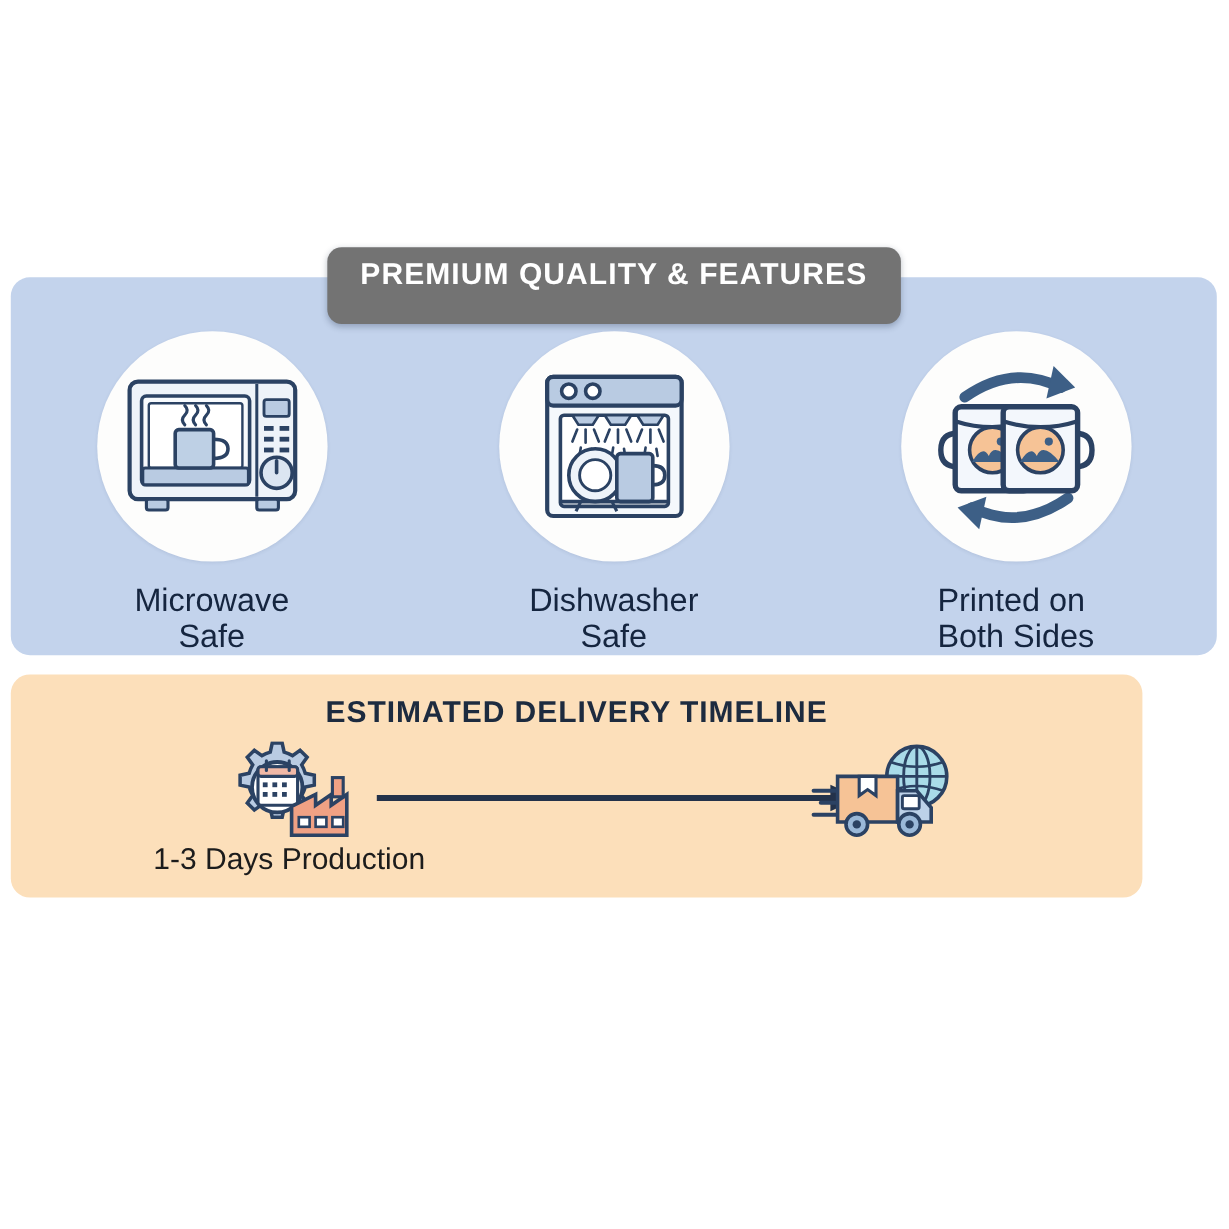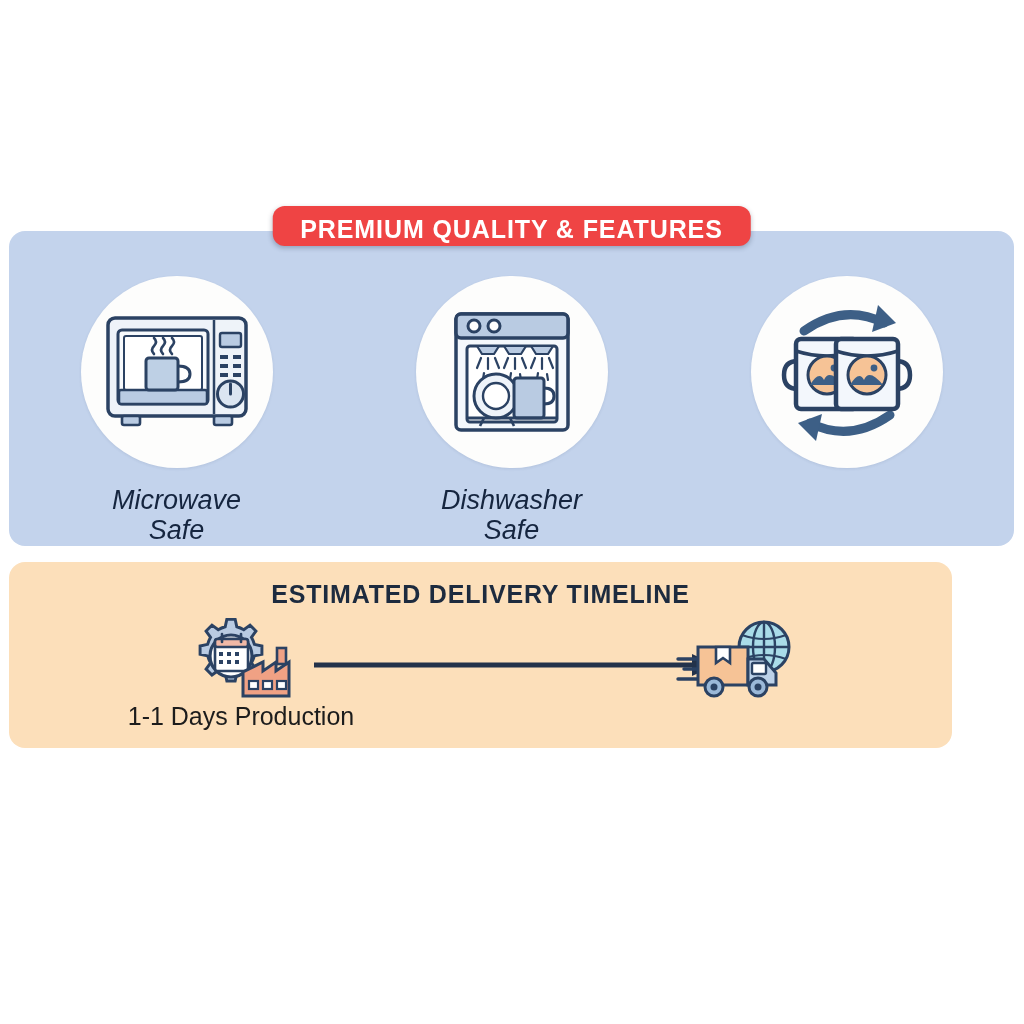--- a/index.html
+++ b/index.html
@@ -33,23 +33,23 @@
     background: #c3d3ec;
     border-radius: 16px;
     box-sizing: border-box;
   }
 
   .header-pill {
     position: absolute;
     left: 50%;
     transform: translateX(-50%);
     top: -25px;
-    background: #ef4444;
+    background: #737373;
     border-radius: 12px;
-    padding: 11px 28px 4px 28px;
+    padding: 11px 28px 28px 28px;
     box-shadow: 0 2px 5px rgba(20,35,60,0.28);
     white-space: nowrap;
   }
   .header-pill-text {
     color: #ffffff;
     font-size: 25px;
     font-weight: bold;
     letter-spacing: 0.9px;
     line-height: 1;
     display: block;
@@ -58,21 +58,20 @@
   .feature-row {
     position: absolute;
     left: 0;
     top: 45px;
     width: 1005px;
     height: 270px;
     display: flex;
     flex-direction: row;
     align-items: flex-start;
     justify-content: space-around;
-    font-style: italic;
   }
   .feature-item {
     width: 300px;
     display: flex;
     flex-direction: column;
     align-items: center;
   }
   .feature-circle {
     width: 192px;
     height: 192px;
@@ -286,20 +285,22 @@
 
               <path d="M134 64 q14 0 14 14 q0 14 -14 14" fill="none" stroke="#2b4263" stroke-width="4.5"></path>
               <rect x="74" y="42" width="62" height="70" rx="5" ry="5" fill="#f3f7fc" stroke="#2b4263" stroke-width="4.5"></rect>
               <path d="M74 54 q31 10 62 0" fill="none" stroke="#2b4263" stroke-width="3.5"></path>
               <circle cx="105" cy="78" r="19" fill="#f6c396" stroke="#2b4263" stroke-width="3"></circle>
               <circle cx="112" cy="71" r="3.4" fill="#3d5f86"></circle>
               <path d="M88 88 q9 -15 14 -5 q5 -12 19 5 z" fill="#3d5f86"></path>
             </svg>
           </span>
         </div>
+        <div class="feature-label left-aligned">Printed on
+Both Sides</div>
       </div>
 
     </div>
   </section>
 
   <section class="delivery-panel">
 
     <div class="delivery-title">ESTIMATED DELIVERY TIMELINE</div>
 
     <div class="timeline">
@@ -328,21 +329,21 @@
 
             <path d="M56 54 l0 24 h46 l0 -34 l-13 9 l0 -9 l-13 9 l0 -9 z" fill="#f0a184" stroke="#2b4263" stroke-width="3"></path>
             <rect x="90" y="30" width="9" height="16" fill="#f0a184" stroke="#2b4263" stroke-width="2.6"></rect>
             <g fill="#ffffff" stroke="#2b4263" stroke-width="2.2">
               <rect x="62" y="63" width="9" height="8"></rect>
               <rect x="76" y="63" width="9" height="8"></rect>
               <rect x="90" y="63" width="9" height="8"></rect>
             </g>
           </svg>
         </div>
-        <div class="tl-label">1-1 Days Production</div>
+        <div class="tl-label">1-3 Days Production</div>
       </div>
 
       <div class="tl-arrow">
         <svg width="405" height="24" viewBox="0 0 405 24">
           <line x1="0" y1="12" x2="378" y2="12" stroke="#23324a" stroke-width="5" stroke-linecap="round"></line>
           <path d="M378 1 l24 11 l-24 11 z" fill="#23324a"></path>
         </svg>
       </div>
 
       <div class="tl-stage shipping">

